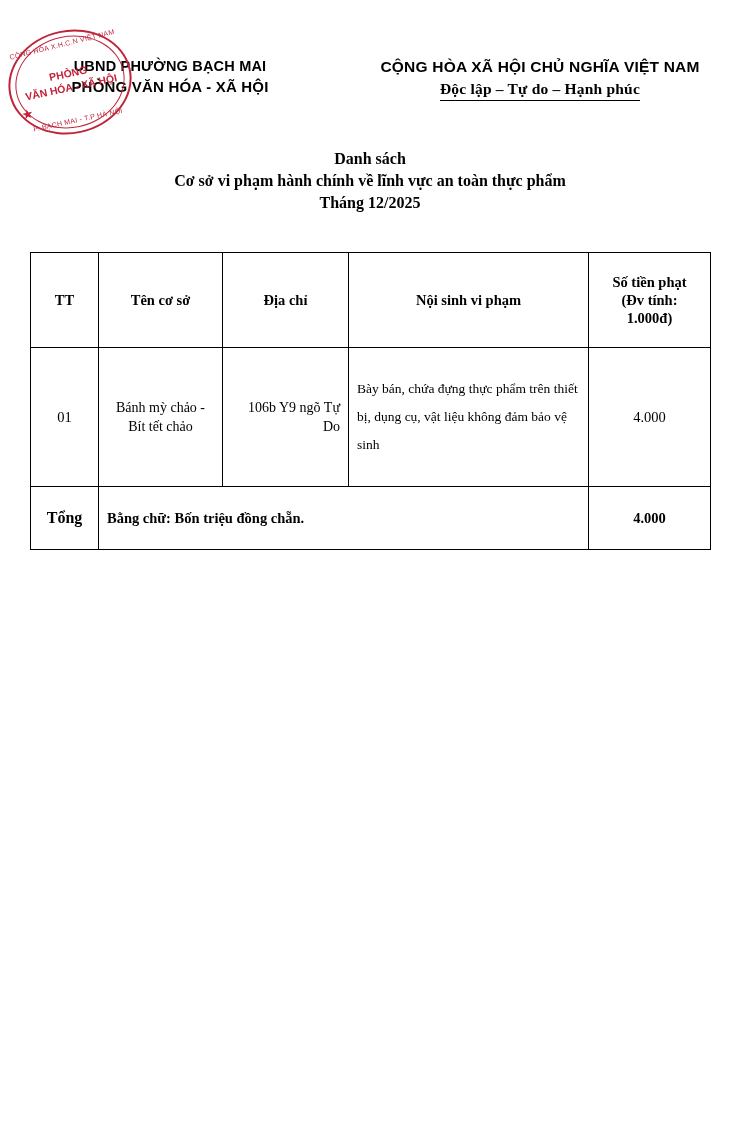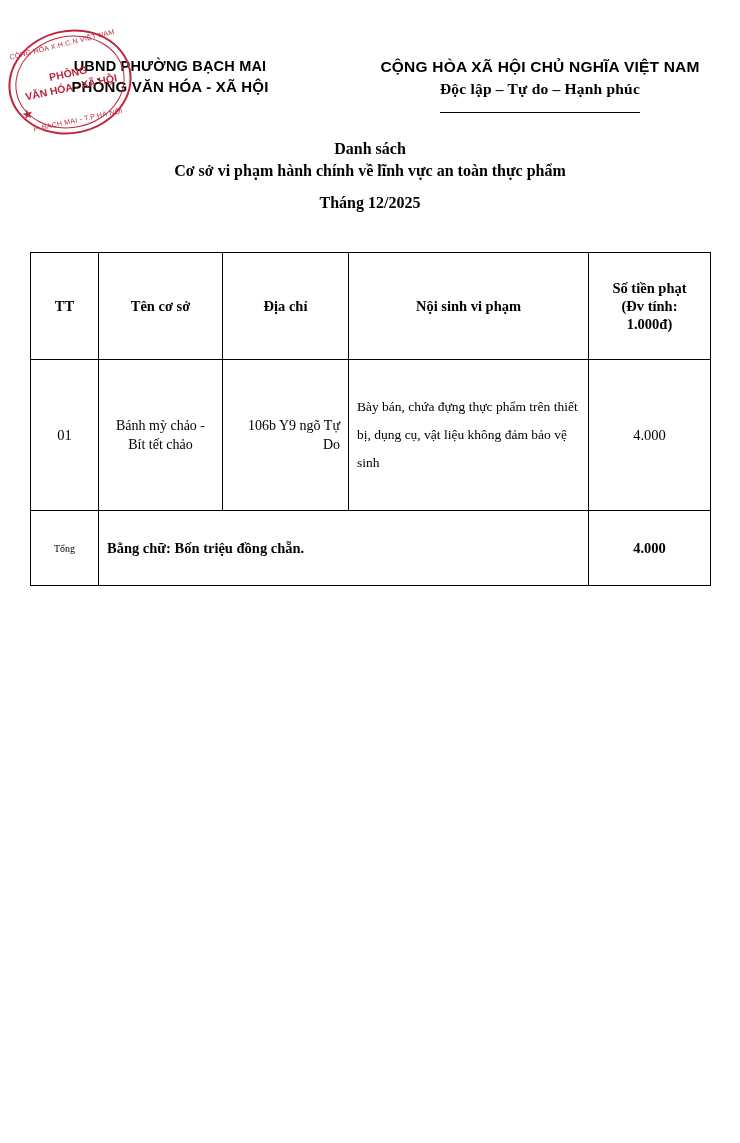--- a/index.html
+++ b/index.html
@@ -56,21 +56,21 @@
     margin-top: 4px;
   }
   .header-left .hdr-line1 { font-family: "Liberation Sans", sans-serif; font-size: 14.5px; }
   .header-left .hdr-line2 { font-family: "Liberation Sans", sans-serif; font-size: 15px; }
   .header-right .hdr-line1 { font-family: "Liberation Sans", sans-serif; font-size: 15.5px; }
   .header-right .hdr-line2 { font-family: "Liberation Serif", serif; font-size: 15.5px; }
 
   .underline-sub {
     display: inline-block;
     border-bottom: 1.2px solid #000;
-    padding-bottom: 14px;
+    padding-bottom: 2px;
   }
 
   
   .seal {
     position: absolute;
     top: 30px;
     left: 8px;
     width: 124px;
     height: 104px;
     transform: rotate(-12deg);
@@ -121,60 +121,60 @@
     font-family: "Liberation Sans", sans-serif;
     font-size: 10.5px;
     font-weight: bold;
     line-height: 14px;
     white-space: nowrap;
   }
 
   
   .title-block {
     position: absolute;
-    top: 140px;
+    top: 150px;
     left: 0;
     width: 740px;
     text-align: center;
   }
   .title-main {
     font-size: 16px;
     font-weight: bold;
     font-family: "Liberation Serif", serif;
   }
   .title-sub {
     font-size: 16px;
     font-weight: bold;
     font-family: "Liberation Serif", serif;
     margin-top: 4px;
     text-align: center;
   }
   .title-month {
     font-size: 16px;
     font-weight: bold;
     font-family: "Liberation Serif", serif;
-    margin-top: 14px;
+    margin-top: 4px;
   }
 
   
   .table-wrap {
     position: absolute;
     top: 252px;
     left: 30px;
     width: 680px;
   }
   table.report {
     border-collapse: collapse;
     width: 680px;
     table-layout: fixed;
   }
   table.report td, table.report th {
     border: 1px solid #000;
     vertical-align: middle;
-    padding: 10px 8px;
+    padding: 4px 8px;
     font-family: "Liberation Serif", serif;
   }
   thead td {
     text-align: center;
     font-weight: bold;
     font-size: 14.5px;
     height: 86px;
   }
   thead td.multi {
     line-height: 18px;
@@ -210,22 +210,22 @@
   td.c-money {
     text-align: center;
     font-size: 14.5px;
   }
 
   tr.total td {
     height: 54px;
   }
   td.t-label {
     text-align: center;
-    font-weight: normal;
-    font-size: 10px;
+    font-weight: bold;
+    font-size: 16px;
   }
   td.t-text {
     text-align: left;
     font-weight: bold;
     font-size: 14.5px;
     padding-left: 10px;
   }
   td.t-money {
     text-align: center;
     font-weight: bold;

